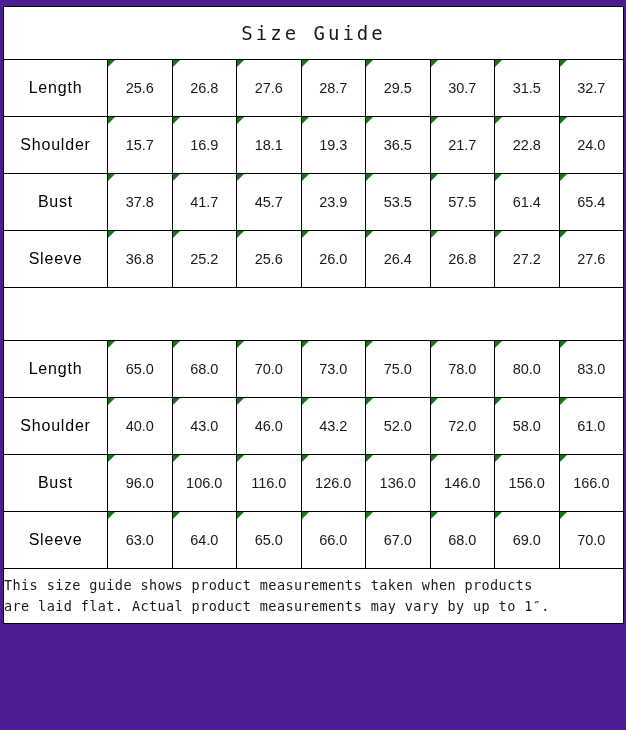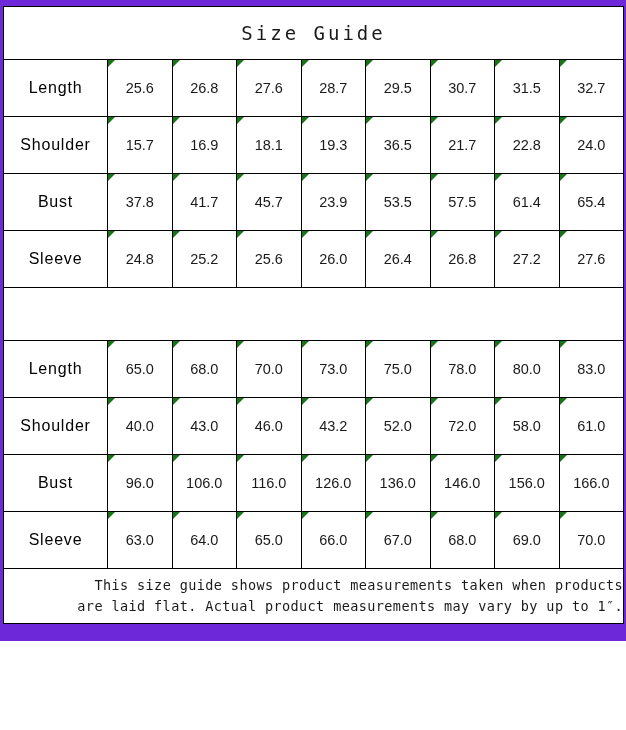--- a/index.html
+++ b/index.html
@@ -10,22 +10,22 @@
   body {
     width: 626px;
     height: 730px;
     font-family: "Liberation Sans", sans-serif;
     overflow: hidden;
   }
 
   .page {
     position: relative;
     width: 626px;
-    height: 641px;
-    background: #6d28d9;
+    height: 730px;
+    background: #4c1d95;
     box-sizing: border-box;
     padding: 6px 3px 8px 3px;
   }
 
   table.size-guide {
     width: 620px;
     border-collapse: collapse;
     table-layout: fixed;
     background: #ffffff;
   }
@@ -98,21 +98,21 @@
     height: 54px;
     font-family: "DejaVu Sans Mono", "Liberation Mono", monospace;
     font-size: 13.5px;
     line-height: 21px;
     letter-spacing: 0.4px;
     color: #1a1a1a;
     padding: 4px 10px;
   }
   .note-line {
     display: block;
-    text-align: right;
+    text-align: left;
     white-space: nowrap;
   }
 
   
   col.c-label { width: 104px; }
   col.c-size  { width: 64.5px; }
 </style>
 </head>
 <body>
 
@@ -168,21 +168,21 @@
         <td class="data-cell"><span class="corner-flag"></span><span>45.7</span></td>
         <td class="data-cell"><span class="corner-flag"></span><span>23.9</span></td>
         <td class="data-cell"><span class="corner-flag"></span><span>53.5</span></td>
         <td class="data-cell"><span class="corner-flag"></span><span>57.5</span></td>
         <td class="data-cell"><span class="corner-flag"></span><span>61.4</span></td>
         <td class="data-cell"><span class="corner-flag"></span><span>65.4</span></td>
       </tr>
 
       <tr>
         <td class="row-label">Sleeve</td>
-        <td class="data-cell"><span class="corner-flag"></span><span>24.8</span></td>
+        <td class="data-cell"><span class="corner-flag"></span><span>36.8</span></td>
         <td class="data-cell"><span class="corner-flag"></span><span>25.2</span></td>
         <td class="data-cell"><span class="corner-flag"></span><span>25.6</span></td>
         <td class="data-cell"><span class="corner-flag"></span><span>26.0</span></td>
         <td class="data-cell"><span class="corner-flag"></span><span>26.4</span></td>
         <td class="data-cell"><span class="corner-flag"></span><span>26.8</span></td>
         <td class="data-cell"><span class="corner-flag"></span><span>27.2</span></td>
         <td class="data-cell"><span class="corner-flag"></span><span>27.6</span></td>
       </tr>
 
       <tr>

